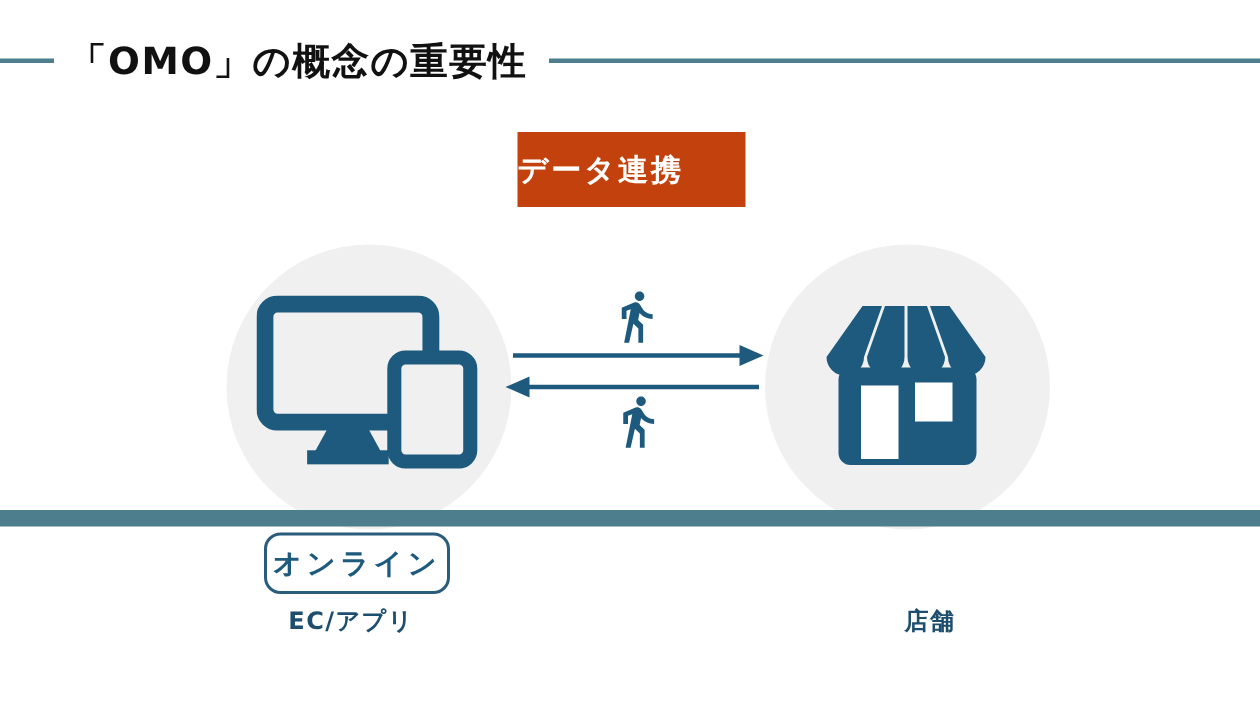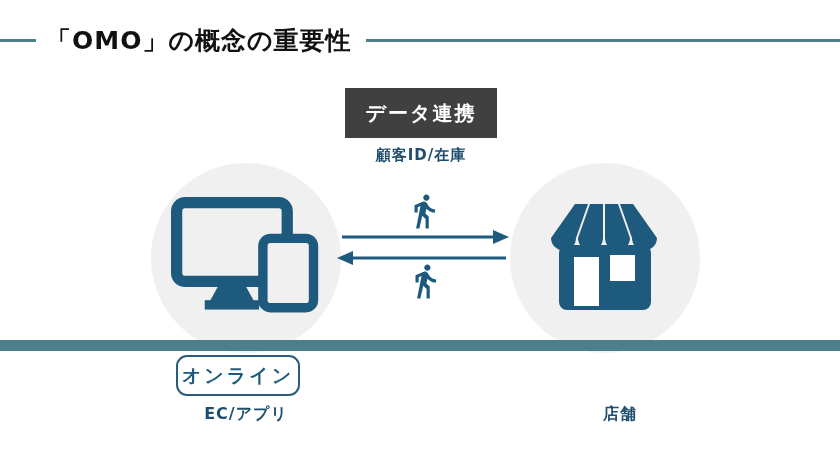--- a/index.html
+++ b/index.html
@@ -16,21 +16,21 @@
   .rule-left{width:36px;flex:0 0 36px;}
   .rule-right{flex:1;margin-left:14px;}
   .page-title{
     margin-left:10px;color:#111111;font-size:25px;font-weight:bold;
     letter-spacing:1px;white-space:nowrap;line-height:1;
   }
 
   
   .data-link-box{
     position:absolute;left:345px;top:88px;width:152px;height:50px;
-    background:#404040;color:#ffffff;display:flex;align-items:center;justify-content:center;
+    background:#c2410c;color:#ffffff;display:flex;align-items:center;justify-content:flex-start;
     font-size:20px;font-weight:bold;letter-spacing:2px;
   }
   .data-link-caption{
     position:absolute;left:295px;top:146px;width:252px;text-align:center;
     color:#1e4e6e;font-size:15px;font-weight:bold;letter-spacing:1px;
   }
 
   
   .circle{position:absolute;width:190px;height:190px;border-radius:50%;
     background:#f0f0f1;display:flex;align-items:center;justify-content:center;}
@@ -49,41 +49,40 @@
     border:2px solid #2a5d7c;color:#1d5a7d;
     display:flex;align-items:center;justify-content:center;
     font-size:19px;font-weight:bold;letter-spacing:3px;box-sizing:border-box;
   }
   .tag-online{left:176px;width:124px;border-radius:11px;}
   .tag-offline{left:527px;width:134px;}
   .tag-caption{
     position:absolute;top:404px;width:200px;text-align:center;
     color:#1e4e6e;font-size:16px;font-weight:bold;letter-spacing:1px;
   }
-  .cap-online{left:146px;}
+  .cap-online{left:134px;}
   .cap-offline{left:520px;}
 
   
   .footer-bar{position:absolute;left:0;bottom:5px;width:840px;height:11px;background:#4d7e8e;}
 </style>
 </head>
 <body>
 
 <div class="stage">
 
   <div class="header">
     <div class="rule rule-left"></div>
     <div class="page-title">「OMO」の概念の重要性</div>
     <div class="rule rule-right"></div>
   </div>
 
   <div class="data-link-box">
     <span>データ連携</span>
   </div>
-  <div class="data-link-caption">顧客ID/在庫</div>
 
   <div class="circle circle-online">
     <svg width="150" height="122" viewBox="0 0 160 130">
       <rect x="6" y="6" width="118" height="84" rx="9" fill="none" stroke="#1d5a7d" stroke-width="12"></rect>
       <polygon points="53,90 77,90 89,112 41,112" fill="#1d5a7d"></polygon>
       <rect x="36" y="110" width="58" height="10" fill="#1d5a7d"></rect>
       <rect x="98" y="44" width="54" height="74" rx="8" fill="#f0f0f1" stroke="#1d5a7d" stroke-width="10"></rect>
     </svg>
   </div>
 

